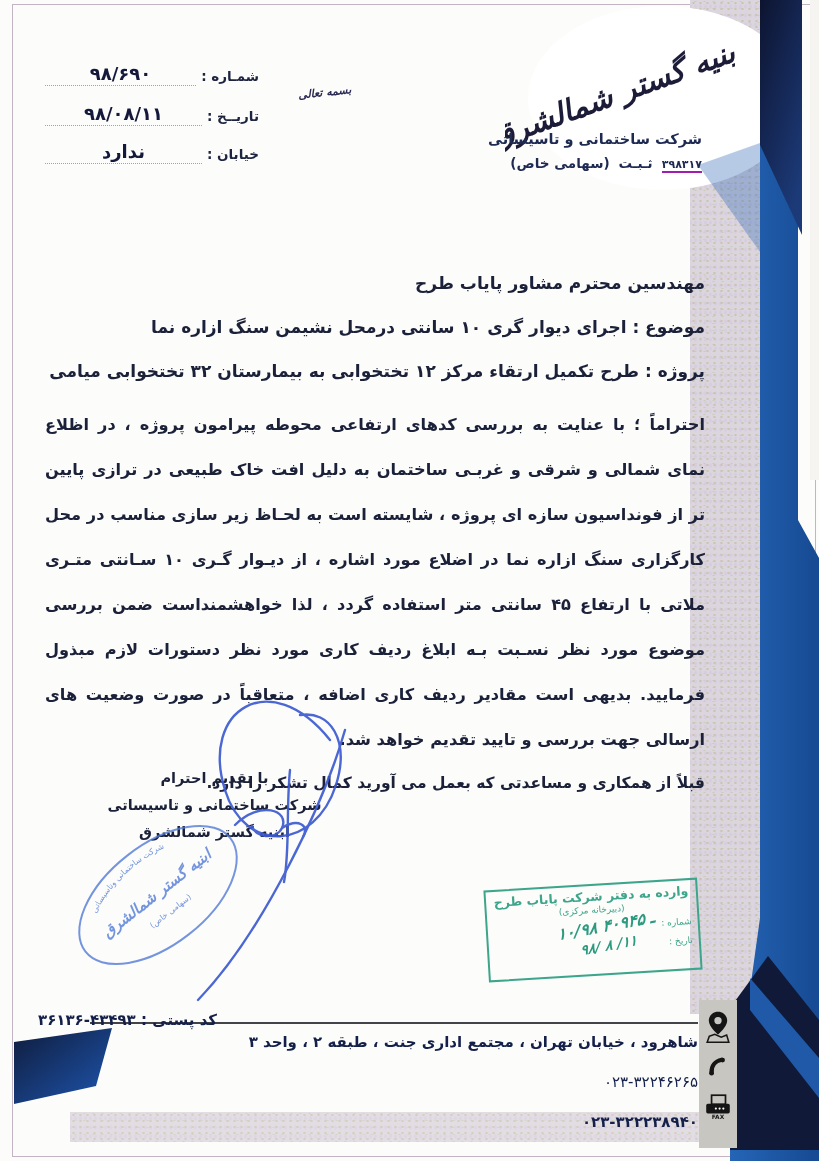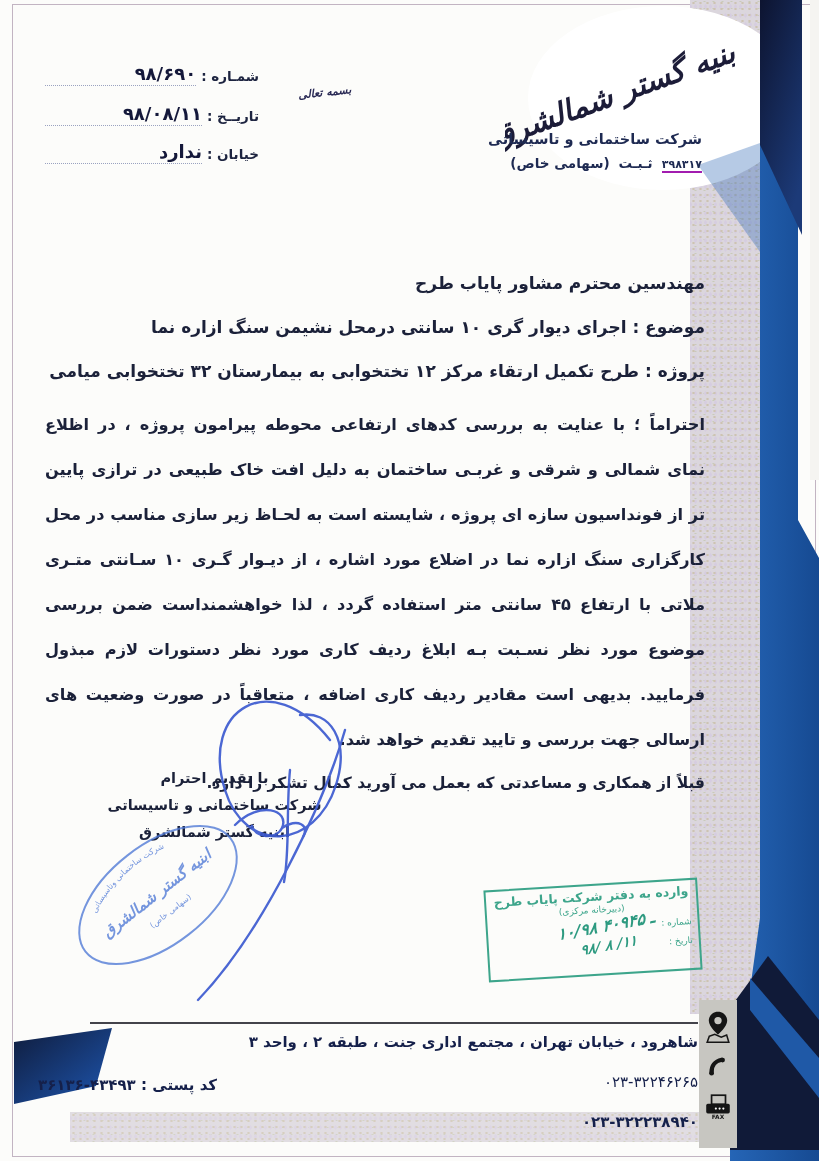--- a/index.html
+++ b/index.html
@@ -7,21 +7,21 @@
         font-family:"DejaVu Sans", sans-serif;color:#1c2238;}
   .abs{position:absolute;}
   .num{direction:ltr;unicode-bidi:isolate;display:inline-block;}
 
   
   .scan-frame{left:12px;top:4px;right:3px;bottom:4px;border:1px solid #c2b4c2;z-index:1;}
 
   
   .hrow{left:45px;width:214px;height:38px;display:flex;direction:rtl;align-items:flex-end;gap:5px;z-index:5;}
   .hrow .lbl{font-weight:700;font-size:13.5px;color:#1d2440;padding-bottom:2px;white-space:nowrap;}
-  .hrow .valwrap{flex:1;border-bottom:1.5px dotted #9aa2c0;padding-bottom:1px;}
+  .hrow .valwrap{flex:1;border-bottom:1.5px dotted #9aa2c0;text-align:center;padding-bottom:1px;}
   .hrow .val{font-weight:700;font-size:18px;color:#14183a;}
 
   .bismillah{left:298px;top:86px;font-size:11px;color:#2a2a55;transform:rotate(-6deg);
              font-style:italic;font-weight:600;z-index:5;}
 
   
   .speckle{background-color:#dbd6dd;
     background-image:radial-gradient(#cdc3b2 1px, transparent 1.4px),
                      radial-gradient(#d6cde0 1px, transparent 1.4px),
                      radial-gradient(#c9cbb9 .8px, transparent 1.2px);
@@ -59,21 +59,21 @@
   .gs-l2{font-size:9px;text-align:center;margin-top:1px;}
   .gs-row{display:flex;direction:rtl;align-items:center;gap:6px;margin-top:2px;}
   .gs-lbl{font-size:9px;white-space:nowrap;}
   .gs-hand{font-style:italic;font-weight:700;color:#2d9a80;transform:rotate(-7deg) skewX(-8deg);}
   .gs-num{font-size:16px;}
   .gs-date{font-size:14px;margin-right:26px;}
 
   
   .foot-rule{left:90px;top:1022px;width:608px;height:0;border-top:2px solid #43434a;z-index:5;}
   .foot-addr{right:121px;top:1033px;font-weight:700;font-size:15px;color:#15204a;direction:rtl;z-index:5;}
-  .foot-postal{left:38px;top:1076px;font-weight:700;font-size:15px;color:#15204a;direction:rtl;z-index:5;}
+  .foot-postal{left:38px;top:1011px;font-weight:700;font-size:15px;color:#15204a;direction:rtl;z-index:5;}
   .foot-phone{right:121px;top:1073px;font-weight:400;font-size:15px;color:#15204a;z-index:5;}
   .foot-fax{right:121px;top:1113px;font-weight:700;font-size:15px;color:#15204a;z-index:5;}
 
   .icon-col{left:699px;top:1000px;width:38px;height:148px;background:#c7c6c1;z-index:6;}
   .icon-slot{position:absolute;left:3px;width:32px;text-align:center;}
 </style>
 </head>
 <body>
 
 <div class="page">

